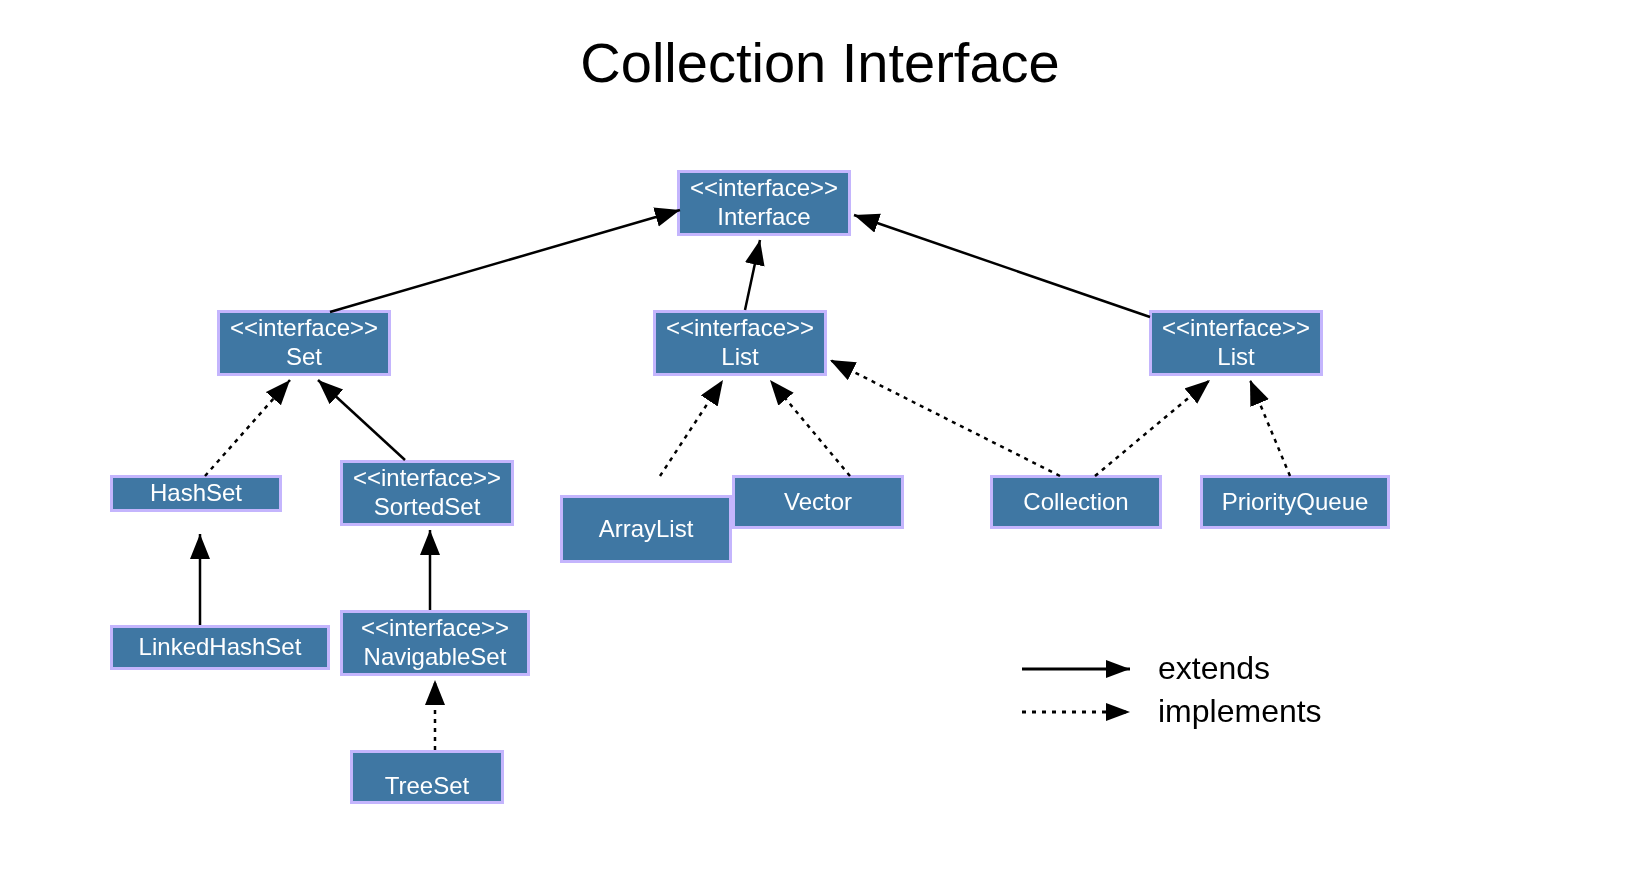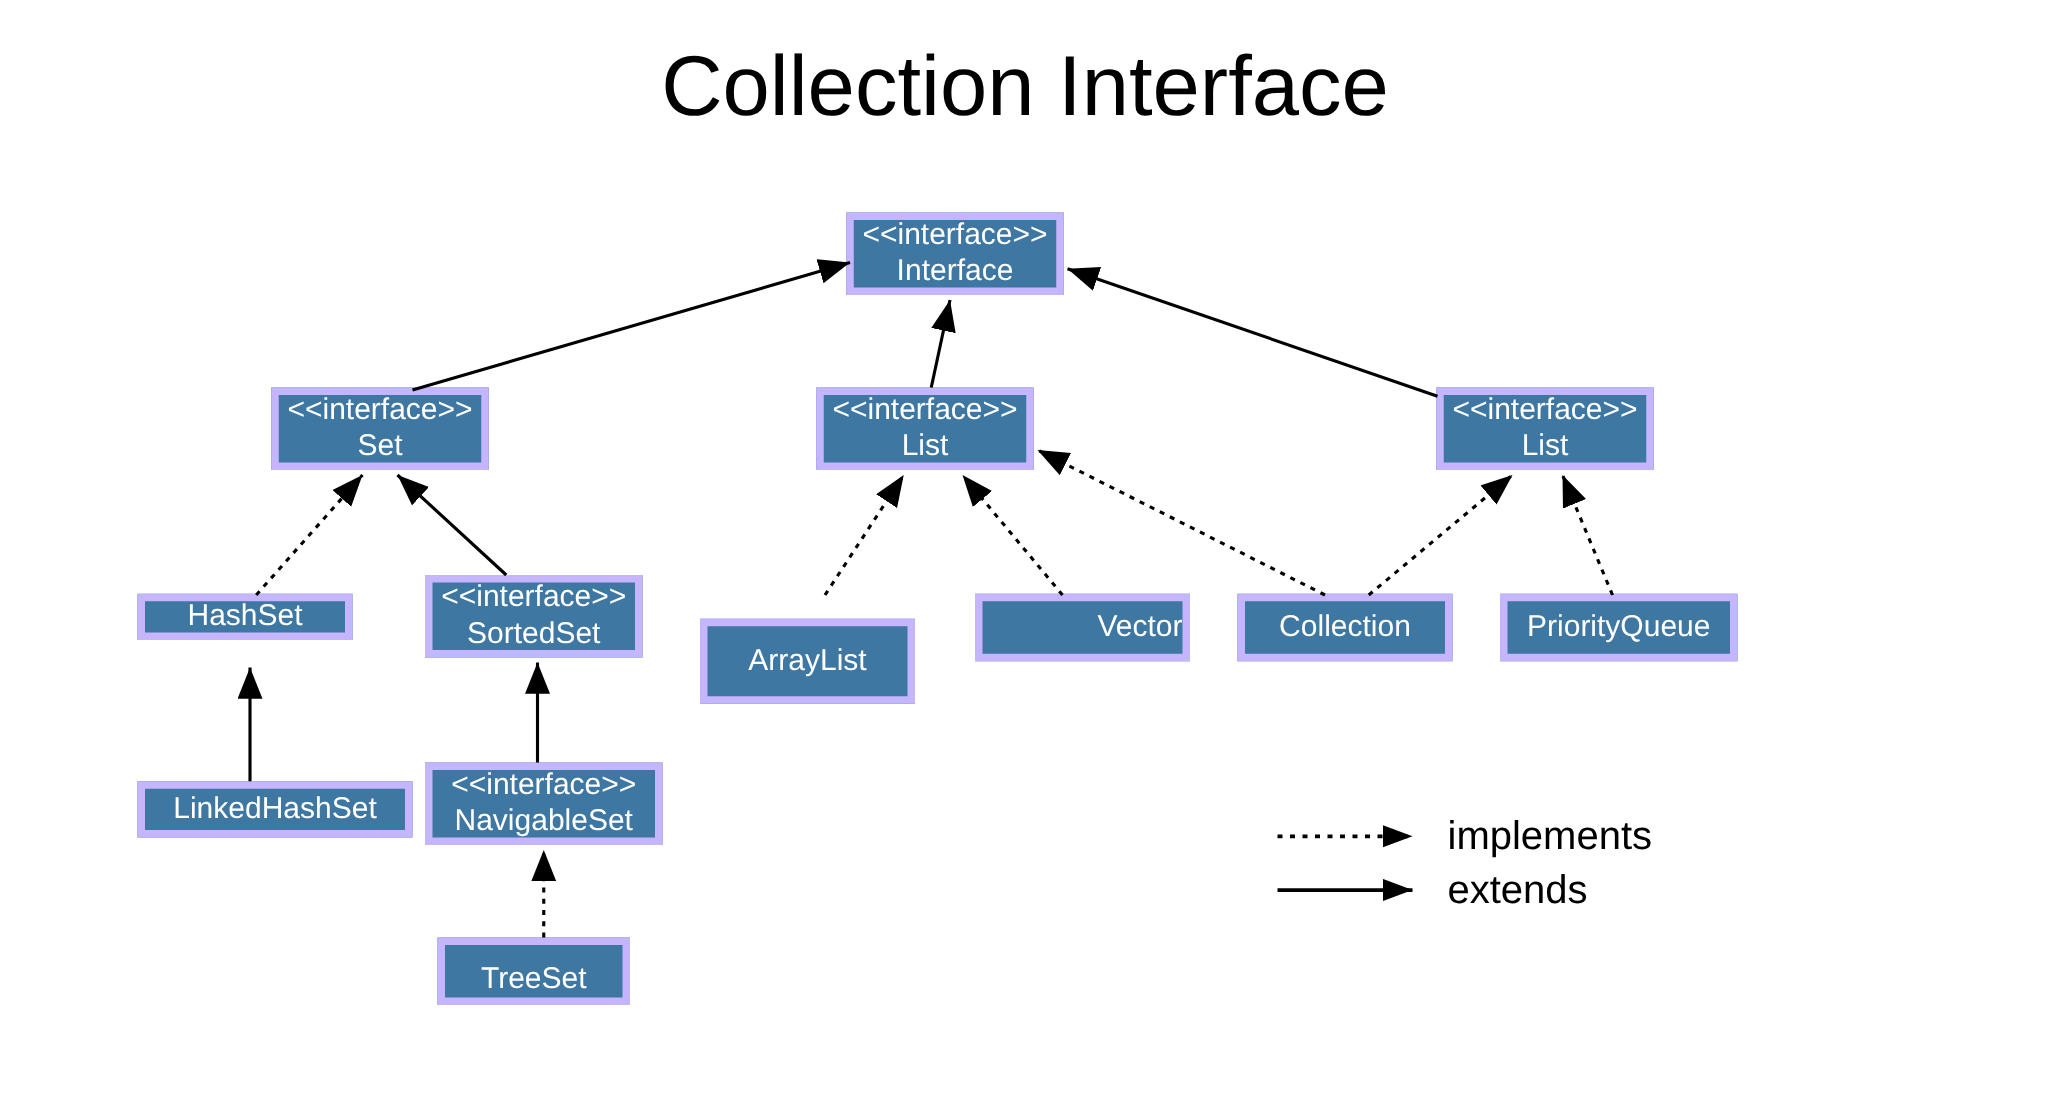--- a/index.html
+++ b/index.html
@@ -10,34 +10,34 @@
     background: #ffffff;
     font-family: Arial, Helvetica, sans-serif;
     position: relative;
   }
   .title {
     position: absolute;
     left: 0;
     right: 0;
     top: 30px;
     text-align: center;
-    font-size: 68px;
+    font-size: 56px;
     font-weight: 400;
     color: #000;
   }
   .box {
     position: absolute;
     background: #3f77a3;
     color: #fff;
     font-size: 24px;
     text-align: center;
     display: flex;
     flex-direction: column;
     justify-content: center;
-    border: 6px solid #c4b5fd;
+    border: 3px solid #c4b5fd;
     box-sizing: border-box;
     line-height: 1.2;
   }
   .box .stereo {
     display: block;
   }
   svg.lines {
     position: absolute;
     left: 0;
     top: 0;
@@ -87,21 +87,21 @@
 <div class="box" style="left:110px; top:475px; width:172px; height:37px;">
   <span>HashSet</span>
 </div>
 <div class="box" style="left:340px; top:460px; width:174px; height:66px;">
   <span class="stereo">&lt;&lt;interface&gt;&gt;</span>
   <span>SortedSet</span>
 </div>
 <div class="box" style="left:560px; top:495px; width:172px; height:68px;">
   <span>ArrayList</span>
 </div>
-<div class="box" style="left:780px; top:475px; width:172px; height:54px;align-items:flex-end;">
+<div class="box" style="left:732px; top:475px; width:172px; height:54px;">
   <span>Vector</span>
 </div>
 <div class="box" style="left:990px; top:475px; width:172px; height:54px;">
   <span>Collection</span>
 </div>
 <div class="box" style="left:1200px; top:475px; width:190px; height:54px;">
   <span>PriorityQueue</span>
 </div>
 
 <div class="box" style="left:110px; top:625px; width:220px; height:45px;">
@@ -113,38 +113,38 @@
 </div>
 
 <div class="box" style="left:350px; top:750px; width:154px; height:54px;justify-content:flex-end;">
   <span>TreeSet</span>
 </div>
 
 <div class="legend">
   <div class="legend-row">
     <svg width="120" height="20">
       <defs>
+        <marker id="leg-arrow2" markerWidth="10" markerHeight="10" refX="8" refY="3" orient="auto">
+          <path d="M0,0 L8,3 L0,6 Z" fill="#000"></path>
+        </marker>
+      </defs>
+      <line x1="2" y1="10" x2="110" y2="10" stroke="#000" stroke-width="3" marker-end="url(#leg-arrow2)"></line>
+    </svg>
+    <span class="legend-label">extends</span>
+  </div>
+  <div class="legend-row">
+    <svg width="120" height="20">
+      <defs>
         <marker id="leg-arrow1" markerWidth="10" markerHeight="10" refX="8" refY="3" orient="auto">
           <path d="M0,0 L8,3 L0,6 Z" fill="#000"></path>
         </marker>
       </defs>
       <line x1="2" y1="10" x2="110" y2="10" stroke="#000" stroke-width="3" stroke-dasharray="4,6" marker-end="url(#leg-arrow1)"></line>
     </svg>
     <span class="legend-label">implements</span>
-  </div>
-  <div class="legend-row">
-    <svg width="120" height="20">
-      <defs>
-        <marker id="leg-arrow2" markerWidth="10" markerHeight="10" refX="8" refY="3" orient="auto">
-          <path d="M0,0 L8,3 L0,6 Z" fill="#000"></path>
-        </marker>
-      </defs>
-      <line x1="2" y1="10" x2="110" y2="10" stroke="#000" stroke-width="3" marker-end="url(#leg-arrow2)"></line>
-    </svg>
-    <span class="legend-label">extends</span>
   </div>
 </div>
 
 <svg class="lines">
   <defs>
     <marker id="arrow" markerWidth="12" markerHeight="12" refX="10" refY="4" orient="auto">
       <path d="M0,0 L10,4 L0,8 Z" fill="#000"></path>
     </marker>
   </defs>
 

